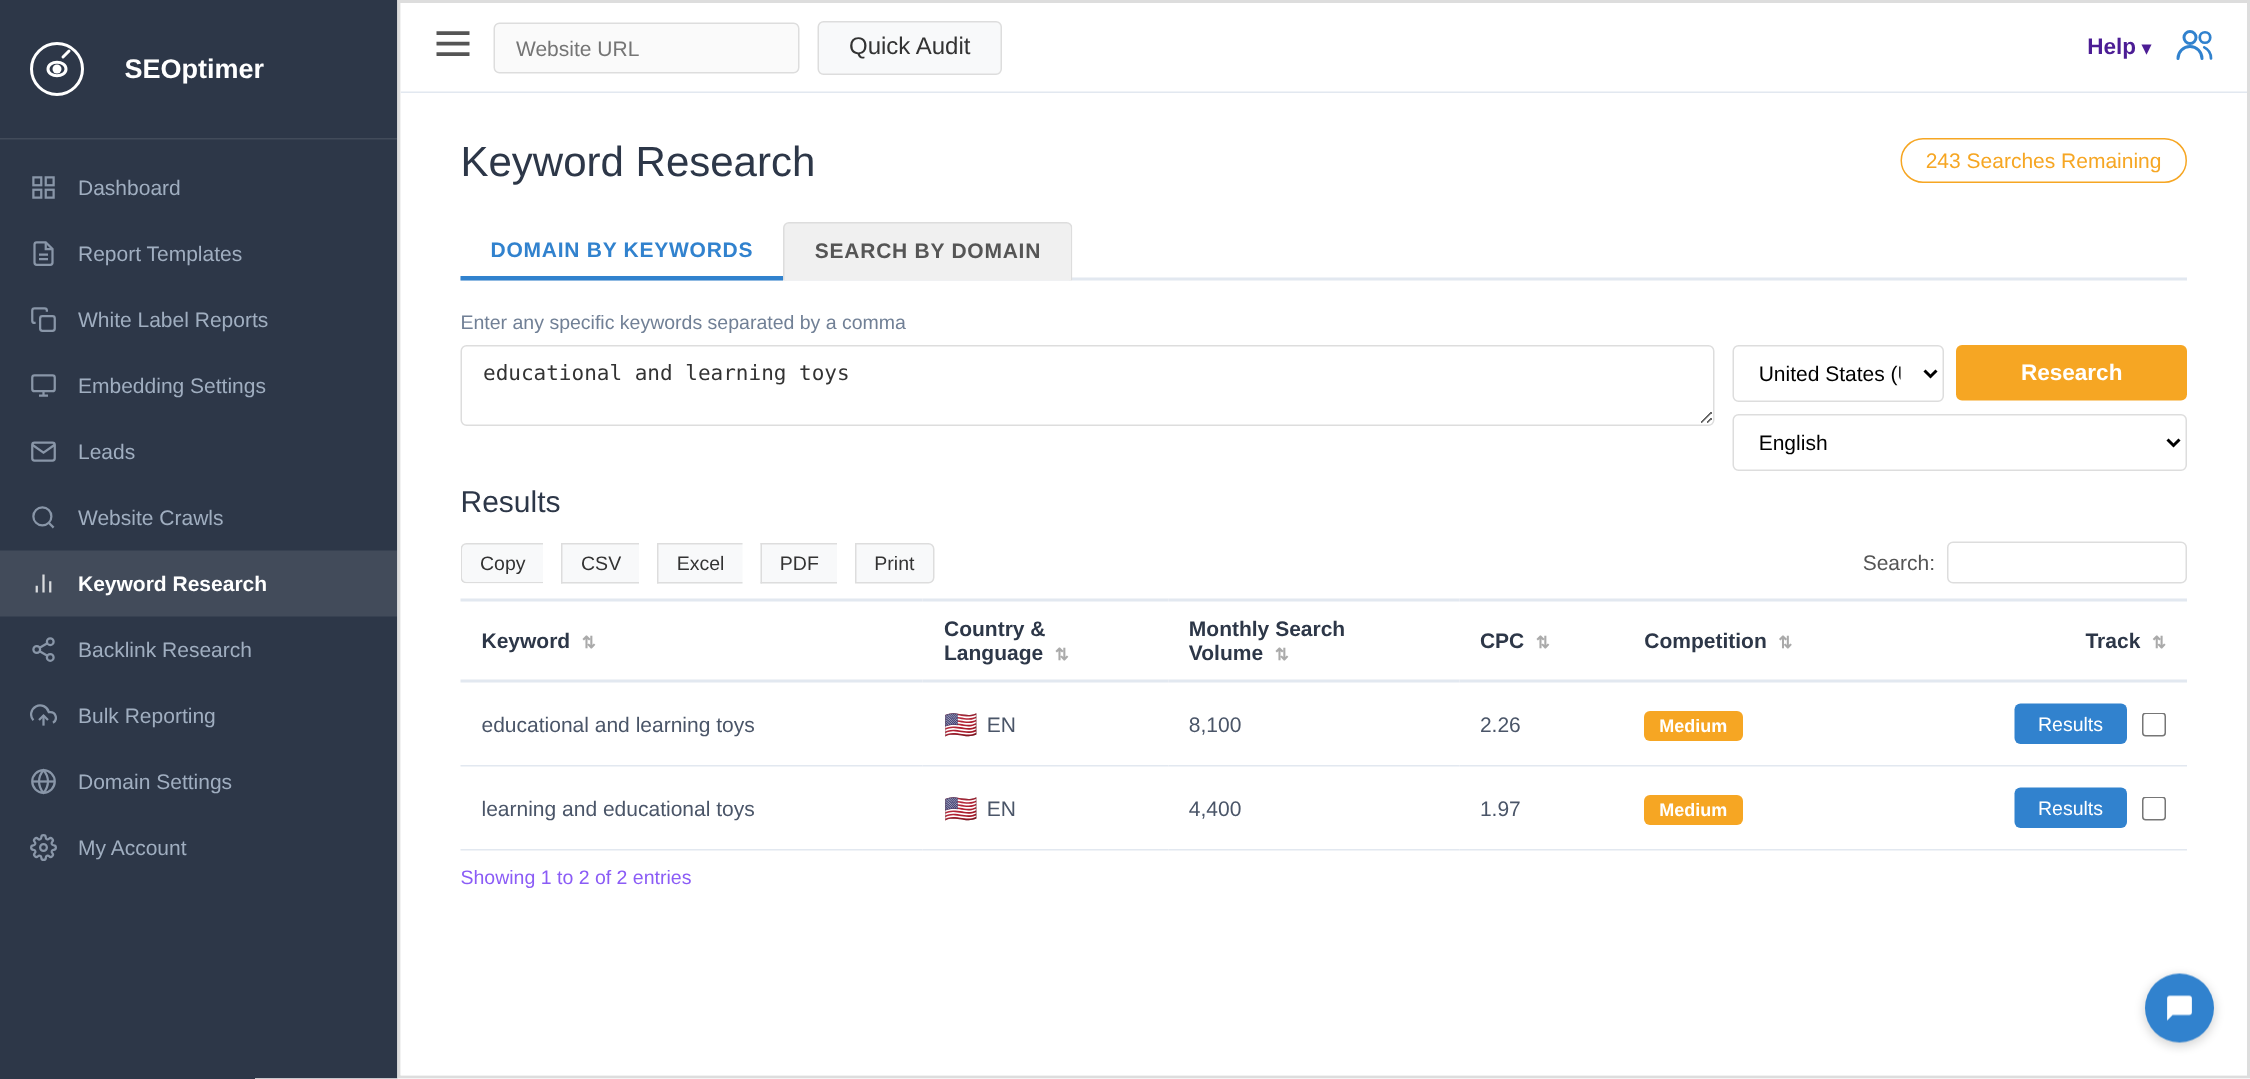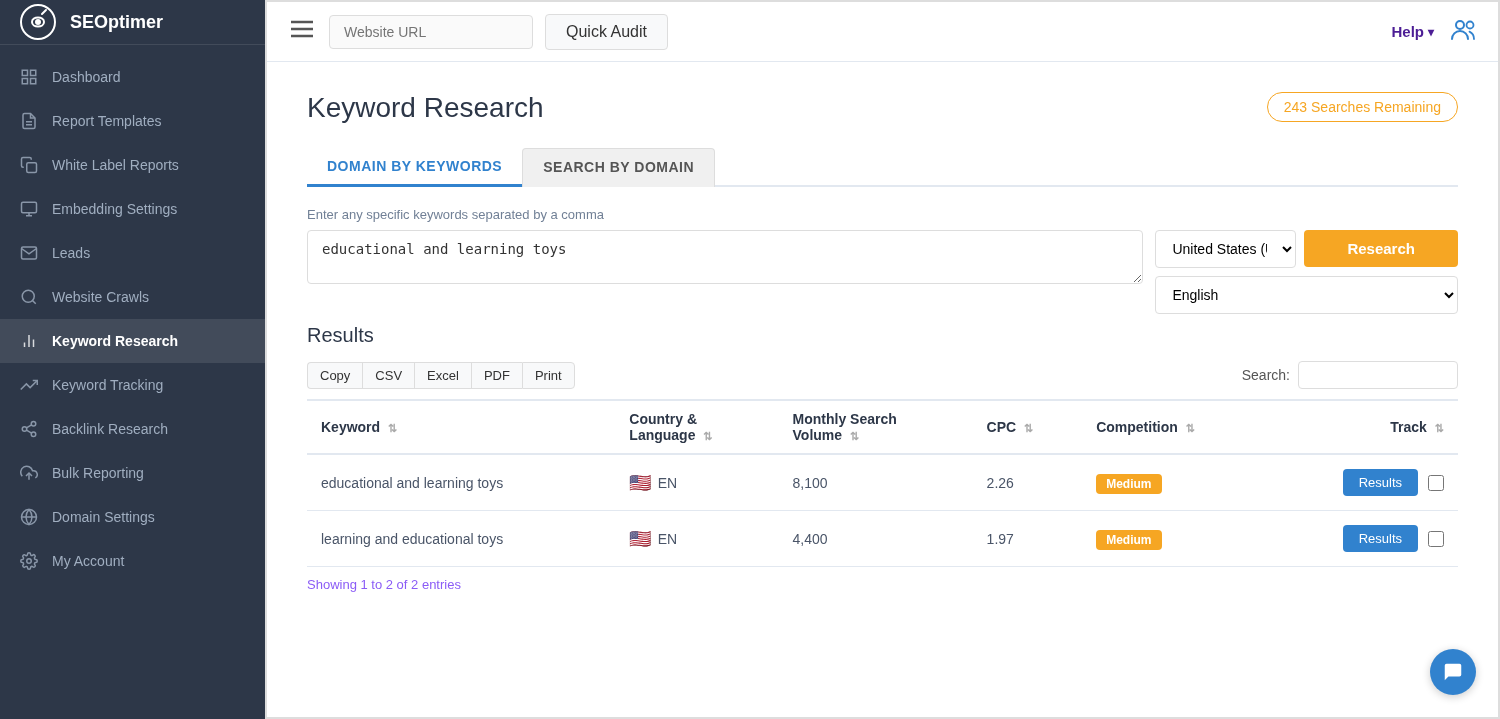--- a/index.html
+++ b/index.html
@@ -12,25 +12,25 @@
       background: #2d3748;
       color: #cbd5e0;
       display: flex;
       flex-direction: column;
       height: 100%;
       overflow-y: auto;
     }
     .sidebar-logo {
       display: flex;
       align-items: center;
-      padding: 4px 20px;
+      padding: 28px 20px;
       color: white;
       font-size: 18px;
       font-weight: 700;
-      gap: 14px;
+      gap: 27px;
       border-bottom: 1px solid rgba(255,255,255,0.1);
     }
     .logo-icon {
       width: 36px;
       height: 36px;
     }
     .sidebar-nav { padding: 10px 0; }
     .sidebar-item {
       display: flex;
       align-items: center;
@@ -249,21 +249,21 @@
       margin-bottom: 14px;
     }
     .results-toolbar {
       display: flex;
       align-items: center;
       justify-content: space-between;
       margin-bottom: 10px;
     }
     .export-btns {
       display: flex;
-      gap: 0;
+      gap: 12px;
     }
     .export-btn {
       border: 1px solid #ddd;
       background: #f8f9fa;
       padding: 5px 12px;
       font-size: 13px;
       cursor: pointer;
       color: #333;
     }
     .export-btn:not(:last-child) { border-right: none; }
@@ -446,27 +446,20 @@
 
     <div class="sidebar-item active">
       <svg class="nav-icon" viewBox="0 0 24 24" fill="none" stroke="currentColor" stroke-width="2">
         <line x1="18" y1="20" x2="18" y2="10"></line>
           <line x1="12" y1="20" x2="12" y2="4"></line>
           <line x1="6" y1="20" x2="6" y2="14"></line>
       </svg>
       <span>Keyword Research</span>
     </div>
 
-    <div class="sidebar-item">
-      <svg class="nav-icon" viewBox="0 0 24 24" fill="none" stroke="currentColor" stroke-width="2">
-        <polyline points="23 6 13.5 15.5 8.5 10.5 1 18"></polyline>
-          <polyline points="17 6 23 6 23 12"></polyline>
-      </svg>
-      <span>Keyword Tracking</span>
-    </div>
 
     <div class="sidebar-item">
       <svg class="nav-icon" viewBox="0 0 24 24" fill="none" stroke="currentColor" stroke-width="2">
         <circle cx="18" cy="5" r="3"></circle>
           <circle cx="6" cy="12" r="3"></circle>
           <circle cx="18" cy="19" r="3"></circle>
         <line x1="8.59" y1="13.51" x2="15.42" y2="17.49"></line>
           <line x1="15.41" y1="6.51" x2="8.59" y2="10.49"></line>
       </svg>
       <span>Backlink Research</span>

